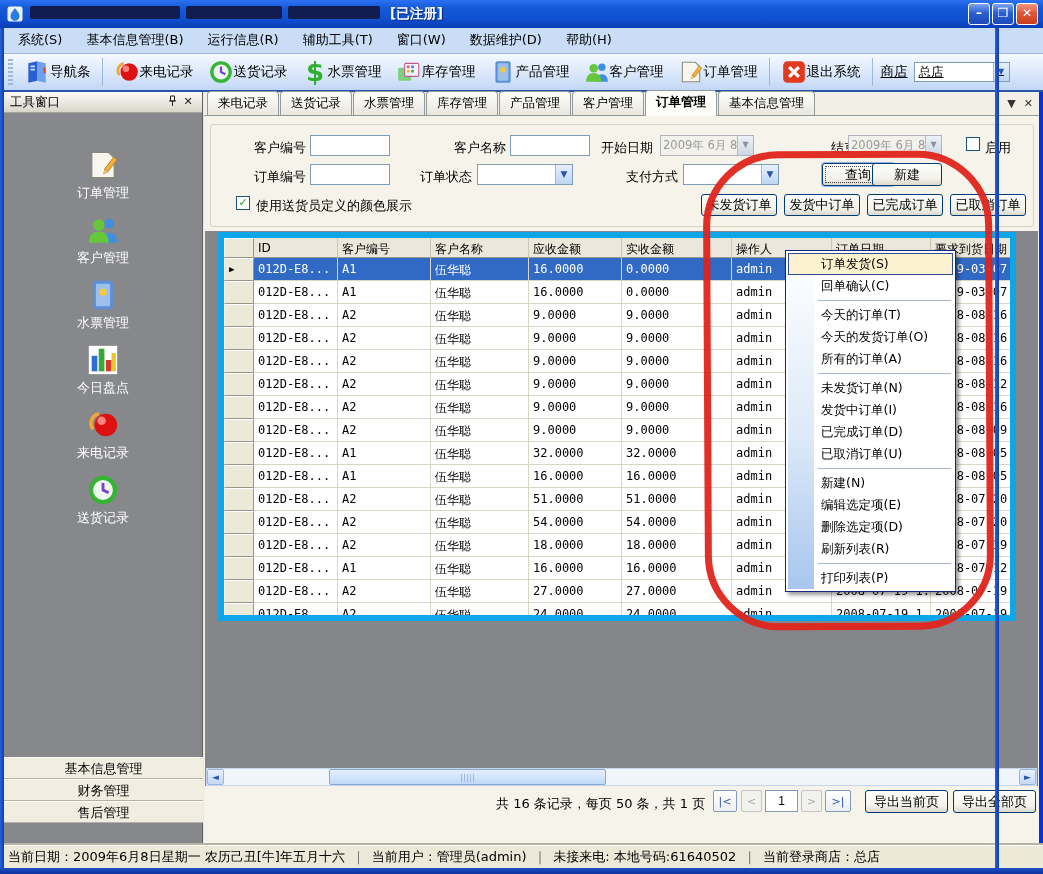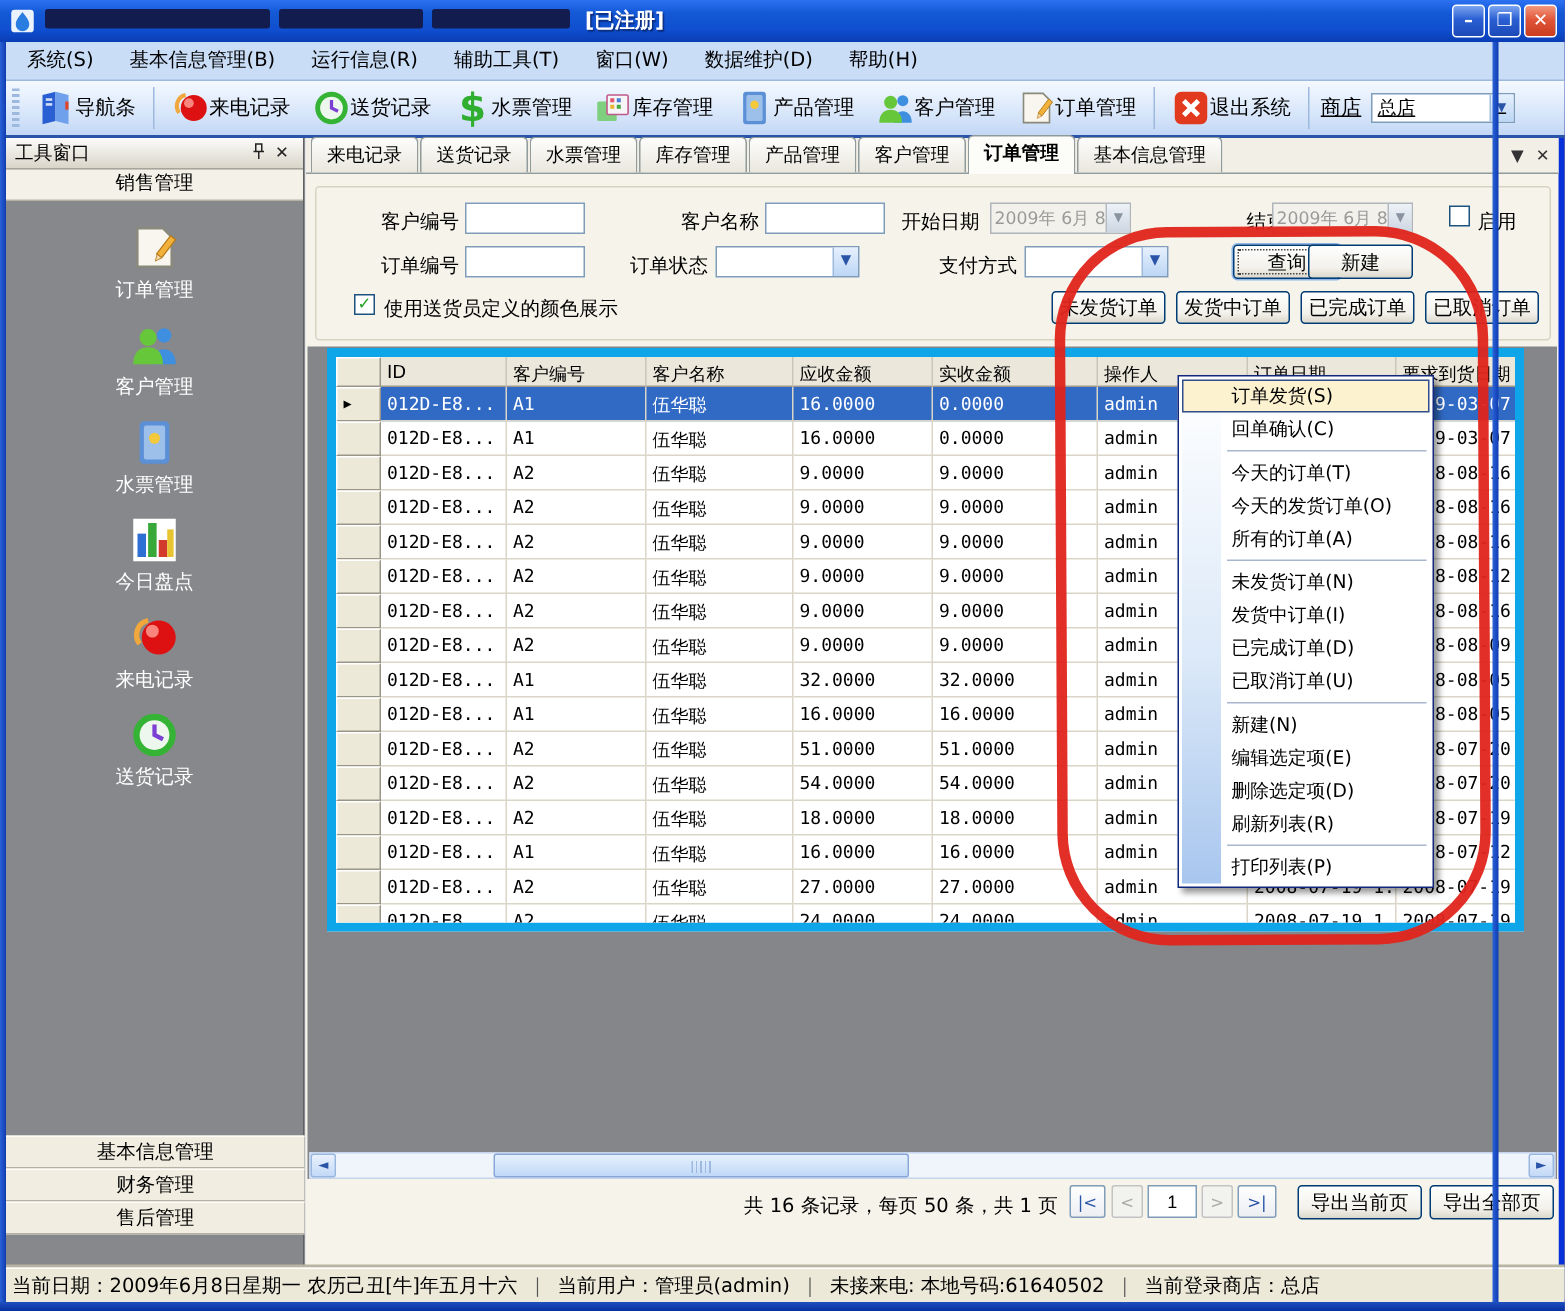--- a/index.html
+++ b/index.html
@@ -257,21 +257,20 @@
     <div class="side-title">
       <span>工具窗口</span>
       <span class="sp"></span>
       <span class="tbtn">
         <svg width="9" height="12" viewBox="0 0 9 12">
             <path d="M2.5 1h4v5h-4z M4.5 6v5 M1 6h7" stroke="#222" fill="none"></path>
           </svg>
       </span>
       <span class="tbtn">✕</span>
     </div>
-    <div class="side-sec">销售管理</div>
     <div class="side-items">
       <div class="side-item">
         <svg viewBox="0 0 24 24">
             <path d="M4 3h12l4 4v14H4z" fill="#f8f6ef" stroke="#8a8a7a"></path>
             <path d="M13 15l6.5-8.5 2.4 1.8-6.5 8.5z" fill="#f2b13a" stroke="#b67b1a" stroke-width=".6"></path>
             <path d="M12.4 18.4l.8-3.2 2.2 1.7z" fill="#f7d9a8" stroke="#b67b1a" stroke-width=".4"></path>
           </svg>
         <span>订单管理</span>
       </div>
       <div class="side-item">

